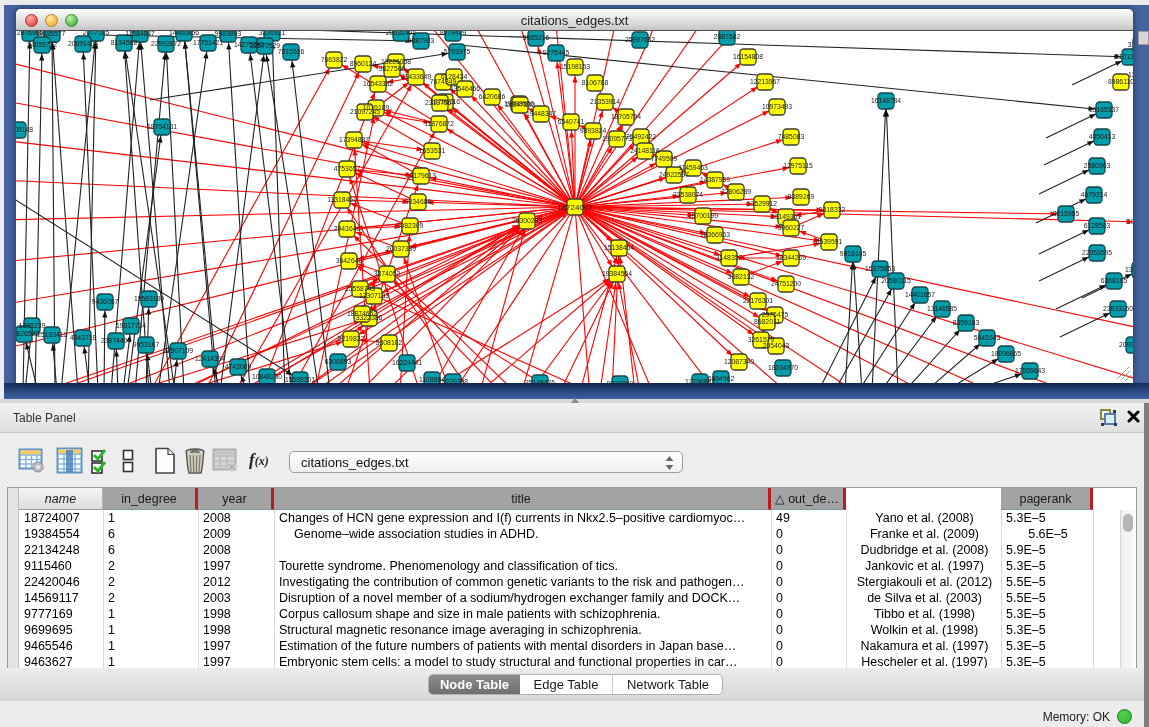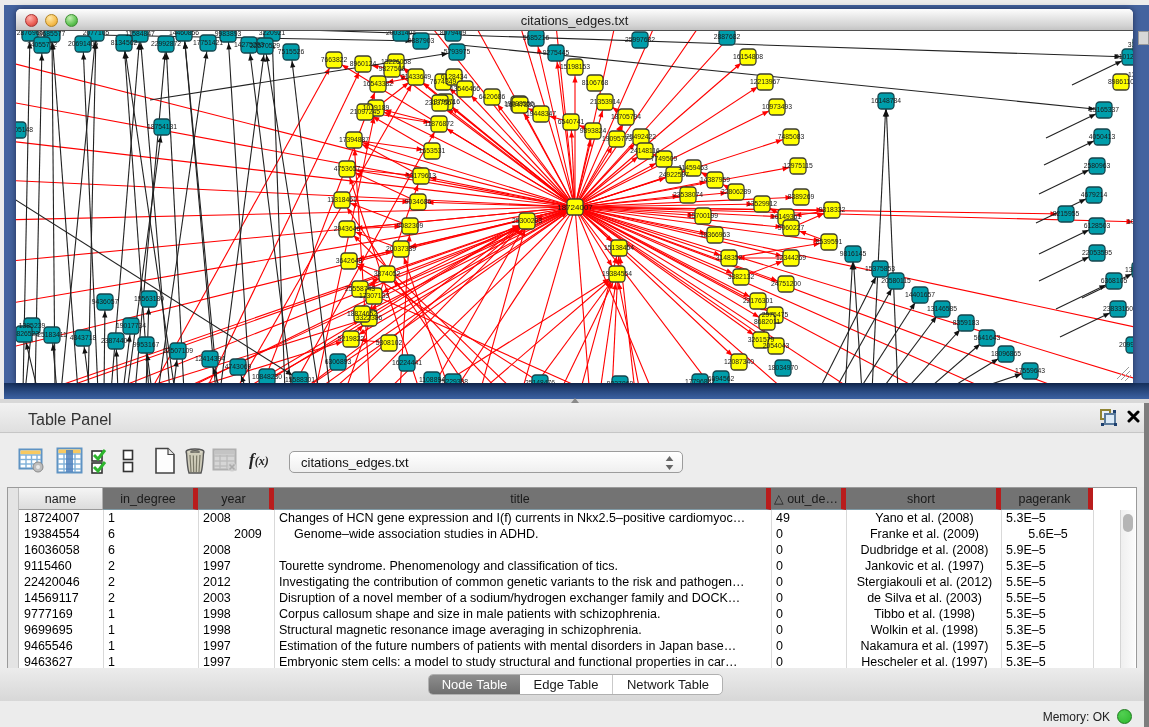--- a/index.html
+++ b/index.html
@@ -11,41 +11,41 @@
   border-radius:5px 5px 0 0; background:linear-gradient(#fdfdfd,#d2d2d2 80%,#c4c4c4);
   border-bottom:1px solid #4f4f4f; }
 #titlebar .t { position:absolute; left:0; right:0; top:4px; text-align:center;
   font-size:13px; color:#222; }
 .tl { position:absolute; top:5px; width:13px; height:13px; border-radius:50%; }
 #canvas { position:absolute; left:0; top:22px; width:1117px; height:352px; background:#fff; overflow:hidden; }
 #panel { position:absolute; left:0; top:403px; width:1149px; height:324px; background:#ececec; }
 #divider { position:absolute; left:0; top:399px; width:100%; height:4px; background:#d8d8d8; }
 #ptitle { position:absolute; left:0; top:403px; width:100%; height:30px;
   background:linear-gradient(#f2f2f2,#dfdfdf); border-bottom:1px solid #c6c6c6; }
-#ptitle .t { position:absolute; left:28px; top:8px; font-size:16px; color:#333; }
+#ptitle .t { position:absolute; left:13px; top:8px; font-size:12px; color:#333; }
 #toolbar { position:absolute; left:0; top:434px; width:100%; height:53px; background:#ededed; }
 #combo { position:absolute; left:289px; top:451px; width:394px; height:22px;
   background:linear-gradient(#ffffff,#efefef); border:1px solid #9c9c9c; border-radius:5px; }
 #combo .t { position:absolute; left:11px; top:3px; font-size:13px; color:#111; }
 #tablewrap { position:absolute; left:7px; top:487px; width:1130px; height:181px;
   background:#fff; border:1px solid #9a9a9a; border-bottom:none; }
-.hdr { position:absolute; top:0; height:22px; background:#737373; border-right:5px solid #b91c1c;
+.hdr { position:absolute; top:0; height:22px; background:#a3a3a3; border-right:3px solid #b91c1c;
   font-size:12.5px; color:#1a1a1a; text-align:center; line-height:22px; border-bottom:1px solid #7f9aa5; }
-.hdrg { background:linear-gradient(#f5f5f5,#dcdcdc); border-right:1px solid #b0b0b0; border-bottom:1px solid #9a9a9a; }
+.hdrg { background:linear-gradient(#f5f5f5,#dcdcdc); border-right:1px solid #b0b0b0; border-bottom:1px solid #9a9a9a;font-style:italic; }
 .row { position:absolute; height:16px; font-size:12.5px; color:#000; white-space:nowrap; }
 .c { position:absolute; top:1px; overflow:hidden; }
 #gutter { position:absolute; left:0; top:0; width:11px; height:181px; background:#e4e4e4; border-right:1px solid #bdbdbd; }
 #vscroll { position:absolute; right:1px; top:22px; width:15px; height:159px; background:linear-gradient(90deg,#efefef,#fbfbfb); border-left:1px solid #d5d5d5; }
 #vthumb { position:absolute; left:2px; top:4px; width:10px; height:18px; background:#b5b5b5; border-radius:5px; }
 #tabstrip { position:absolute; left:0; top:668px; width:100%; height:33px;
   background:linear-gradient(#ececec,#d7d7d7); }
 #segs { position:absolute; left:428px; top:674px; width:295px; height:21px;
   background:#fff; border:1px solid #b0b0b0; border-radius:5px; font-size:13px; }
 #segs div { position:absolute; top:0; height:19px; line-height:19px; text-align:center; color:#1a1a1a; }
-#seg1 { left:0; width:91px; background:linear-gradient(#8d8d8d,#6f6f6f); color:#fff !important; border-radius:4px 0 0 4px; }
+#seg1 { left:0; width:91px; background:linear-gradient(#8d8d8d,#6f6f6f); color:#fff !important; border-radius:4px 0 0 4px;font-weight:bold; }
 #seg2 { left:91px; width:93px; border-right:1px solid #c9c9c9; }
 #seg3 { left:184px; width:110px; }
 #status { position:absolute; left:0; top:701px; width:100%; height:26px; background:#ececec; }
 #mem { position:absolute; right:39px; top:9px; font-size:12px; color:#222; }
 #dot { position:absolute; right:17px; top:8px; width:15px; height:15px; border-radius:50%;
   background:radial-gradient(circle at 35% 30%, #52d052, #2eb82e); border:1.5px solid #1c7a1c; }
 #redge { position:absolute; right:0; top:403px; width:5px; height:324px; background:#7d7d7d; }
 .icon { position:absolute; top:447px; }
 </style></head>
 <body>
@@ -918,42 +918,41 @@
     <path d="M4.5 0 L8.3 5 H0.7 Z" fill="#666"></path>
       <path d="M4.5 14 L8.3 9 H0.7 Z" fill="#666"></path>
   </svg>
 </div>
 <div id="tablewrap">
   <div class="hdr hdrg" style="left:11px;width:84px">name</div>
     <div class="hdr" style="left:95px;width:95px">in_degree</div>
     <div class="hdr" style="left:190px;width:76px">year</div>
     <div class="hdr" style="left:266px;width:497px">title</div>
     <div class="hdr" style="left:763px;width:75px">△ out_de…</div>
-    <div class="hdr" style="left:838px;width:155px">short</div>
     <div class="hdr" style="left:993px;width:92px">pagerank</div>
     <div class="row" style="left:0;top:22px;width:1130px">
       <div class="c" style="left:16px;width:76px;">18724007</div>
       <div class="c" style="left:100px;width:87px;">1</div>
       <div class="c" style="left:195px;width:68px;">2008</div>
       <div class="c" style="left:271px;width:489px;">Changes of HCN gene expression and I(f) currents in Nkx2.5–positive cardiomyoc…</div>
       <div class="c" style="left:768px;width:67px;">49</div>
       <div class="c" style="left:843px;width:147px;text-align:center;">Yano et al. (2008)</div>
       <div class="c" style="left:998px;width:84px;">5.3E–5</div>
     </div>
     <div class="row" style="left:0;top:38px;width:1130px">
       <div class="c" style="left:16px;width:76px;">19384554</div>
       <div class="c" style="left:100px;width:87px;">6</div>
-      <div class="c" style="left:195px;width:68px;margin-left:31px;">2009</div>
+      <div class="c" style="left:195px;width:68px;">2009</div>
       <div class="c" style="left:286px;width:489px;">Genome–wide association studies in ADHD.</div>
       <div class="c" style="left:768px;width:67px;">0</div>
       <div class="c" style="left:843px;width:147px;text-align:center;">Franke et al. (2009)</div>
       <div class="c" style="left:998px;width:84px;text-align:center;">5.6E–5</div>
     </div>
     <div class="row" style="left:0;top:54px;width:1130px">
-      <div class="c" style="left:16px;width:76px;">16036058</div>
+      <div class="c" style="left:16px;width:76px;">22134248</div>
       <div class="c" style="left:100px;width:87px;">6</div>
       <div class="c" style="left:195px;width:68px;">2008</div>
       <div class="c" style="left:768px;width:67px;">0</div>
       <div class="c" style="left:843px;width:147px;text-align:center;">Dudbridge et al. (2008)</div>
       <div class="c" style="left:998px;width:84px;">5.9E–5</div>
     </div>
     <div class="row" style="left:0;top:70px;width:1130px">
       <div class="c" style="left:16px;width:76px;">9115460</div>
       <div class="c" style="left:100px;width:87px;">2</div>
       <div class="c" style="left:195px;width:68px;">1997</div>

